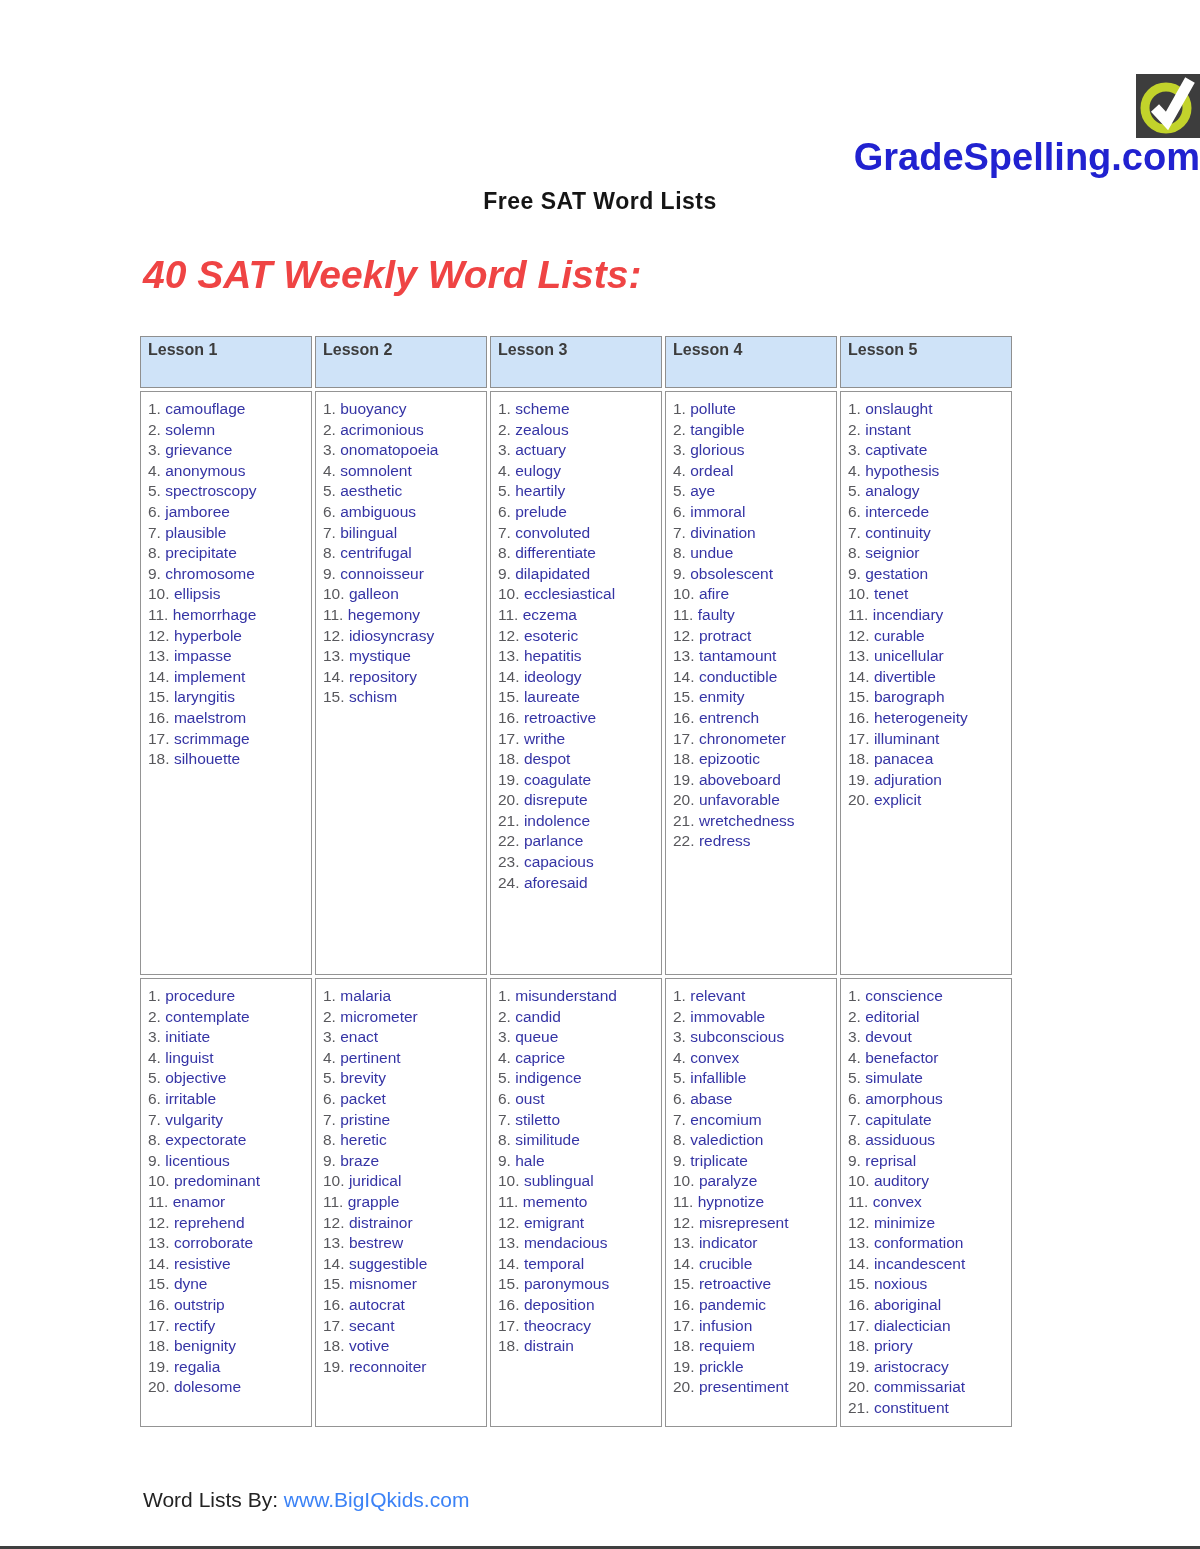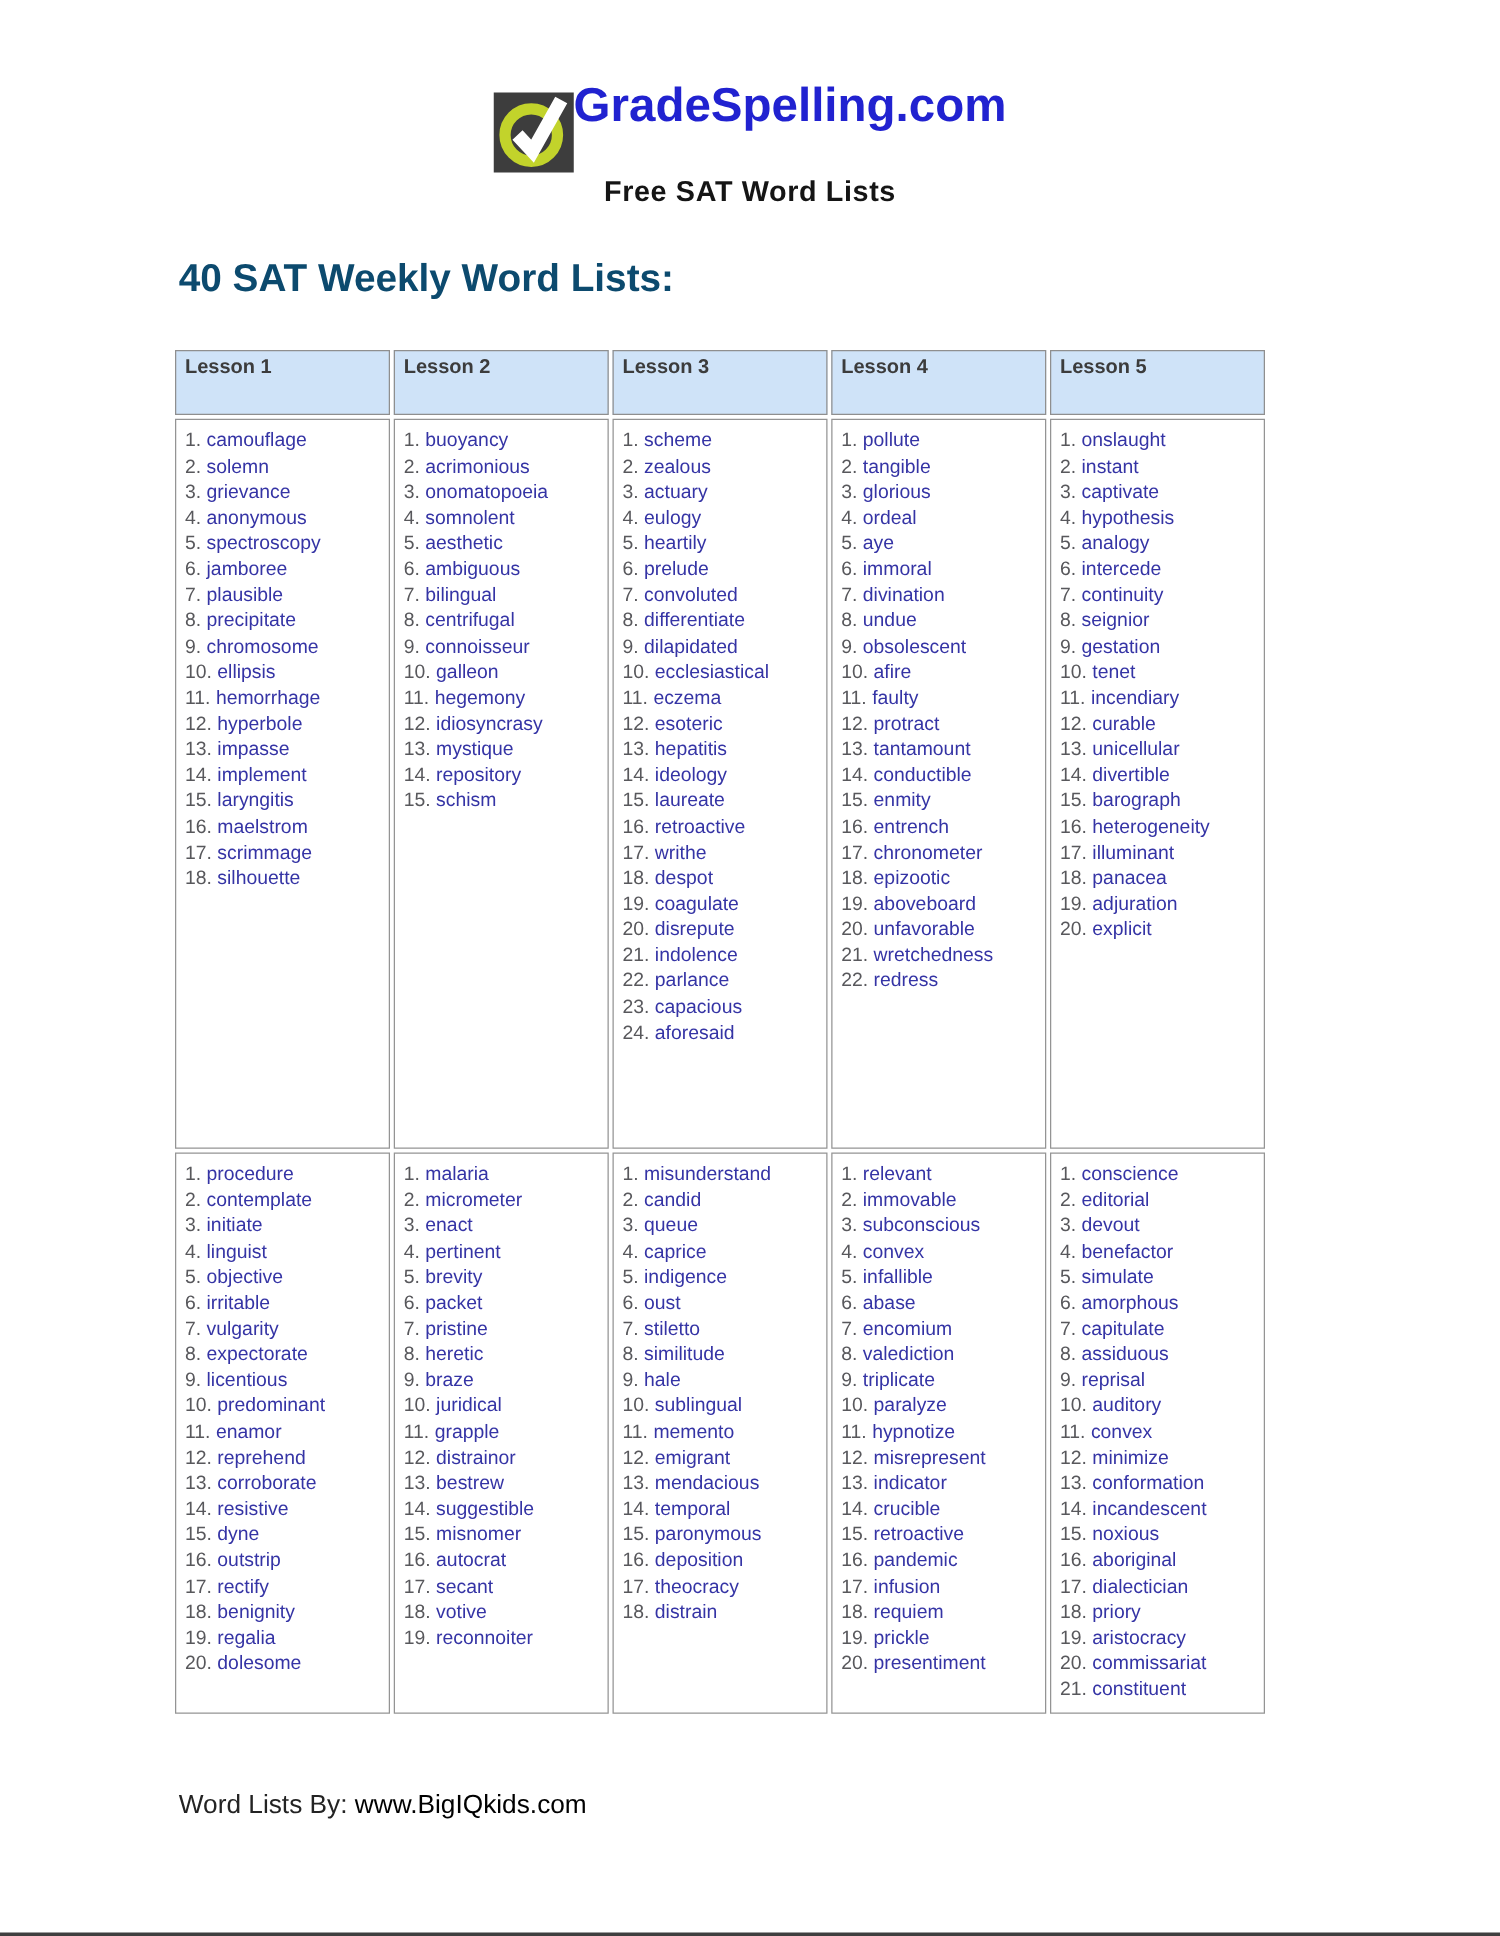--- a/index.html
+++ b/index.html
@@ -16,23 +16,24 @@
   }
 
   
   .brand-block {
     padding-top: 66px;
     width: 100%;
     text-align: center;
   }
   .brand-row {
     display: flex;
-    align-items: flex-start;
+    align-items: flex-end;
     justify-content: center;
     gap: 0;
+    flex-direction: column;
   }
   .logo {
     width: 64px;
     height: 72px;
     flex: 0 0 auto;
   }
   .logo svg { overflow: visible; display: block; }
   .brand-name {
     font-size: 38px;
     font-weight: bold;
@@ -45,23 +46,24 @@
     font-size: 23px;
     font-weight: bold;
     color: #151515;
     margin-top: 2px;
     letter-spacing: 0.5px;
   }
 
   
   .page-title {
     margin: 38px 0 0 143px;
-    font-size: 31px;
+    font-size: 39px;
     font-weight: bold;
-    color: #0c4a6e;
+    color: #ef4444;
+    font-style: italic;
   }
 
   
   .lessons-wrap {
     margin: 36px 0 0 137px;
     width: 878px;
   }
   table.lessons {
     border-collapse: separate;
     border-spacing: 3px;
@@ -94,21 +96,21 @@
   .word-item .num  { color: #58585c; }
   .word-item .word { color: #3534a5; }
 
   
   .footer-line {
     margin: 58px 0 0 143px;
     font-size: 21px;
     color: #232323;
   }
   .footer-line a {
-    color: #000000;
+    color: #3b82f6;
     text-decoration: none;
   }
 
   
   .bottom-rule {
     position: absolute;
     left: 0;
     bottom: 0;
     width: 100%;
     height: 3px;

